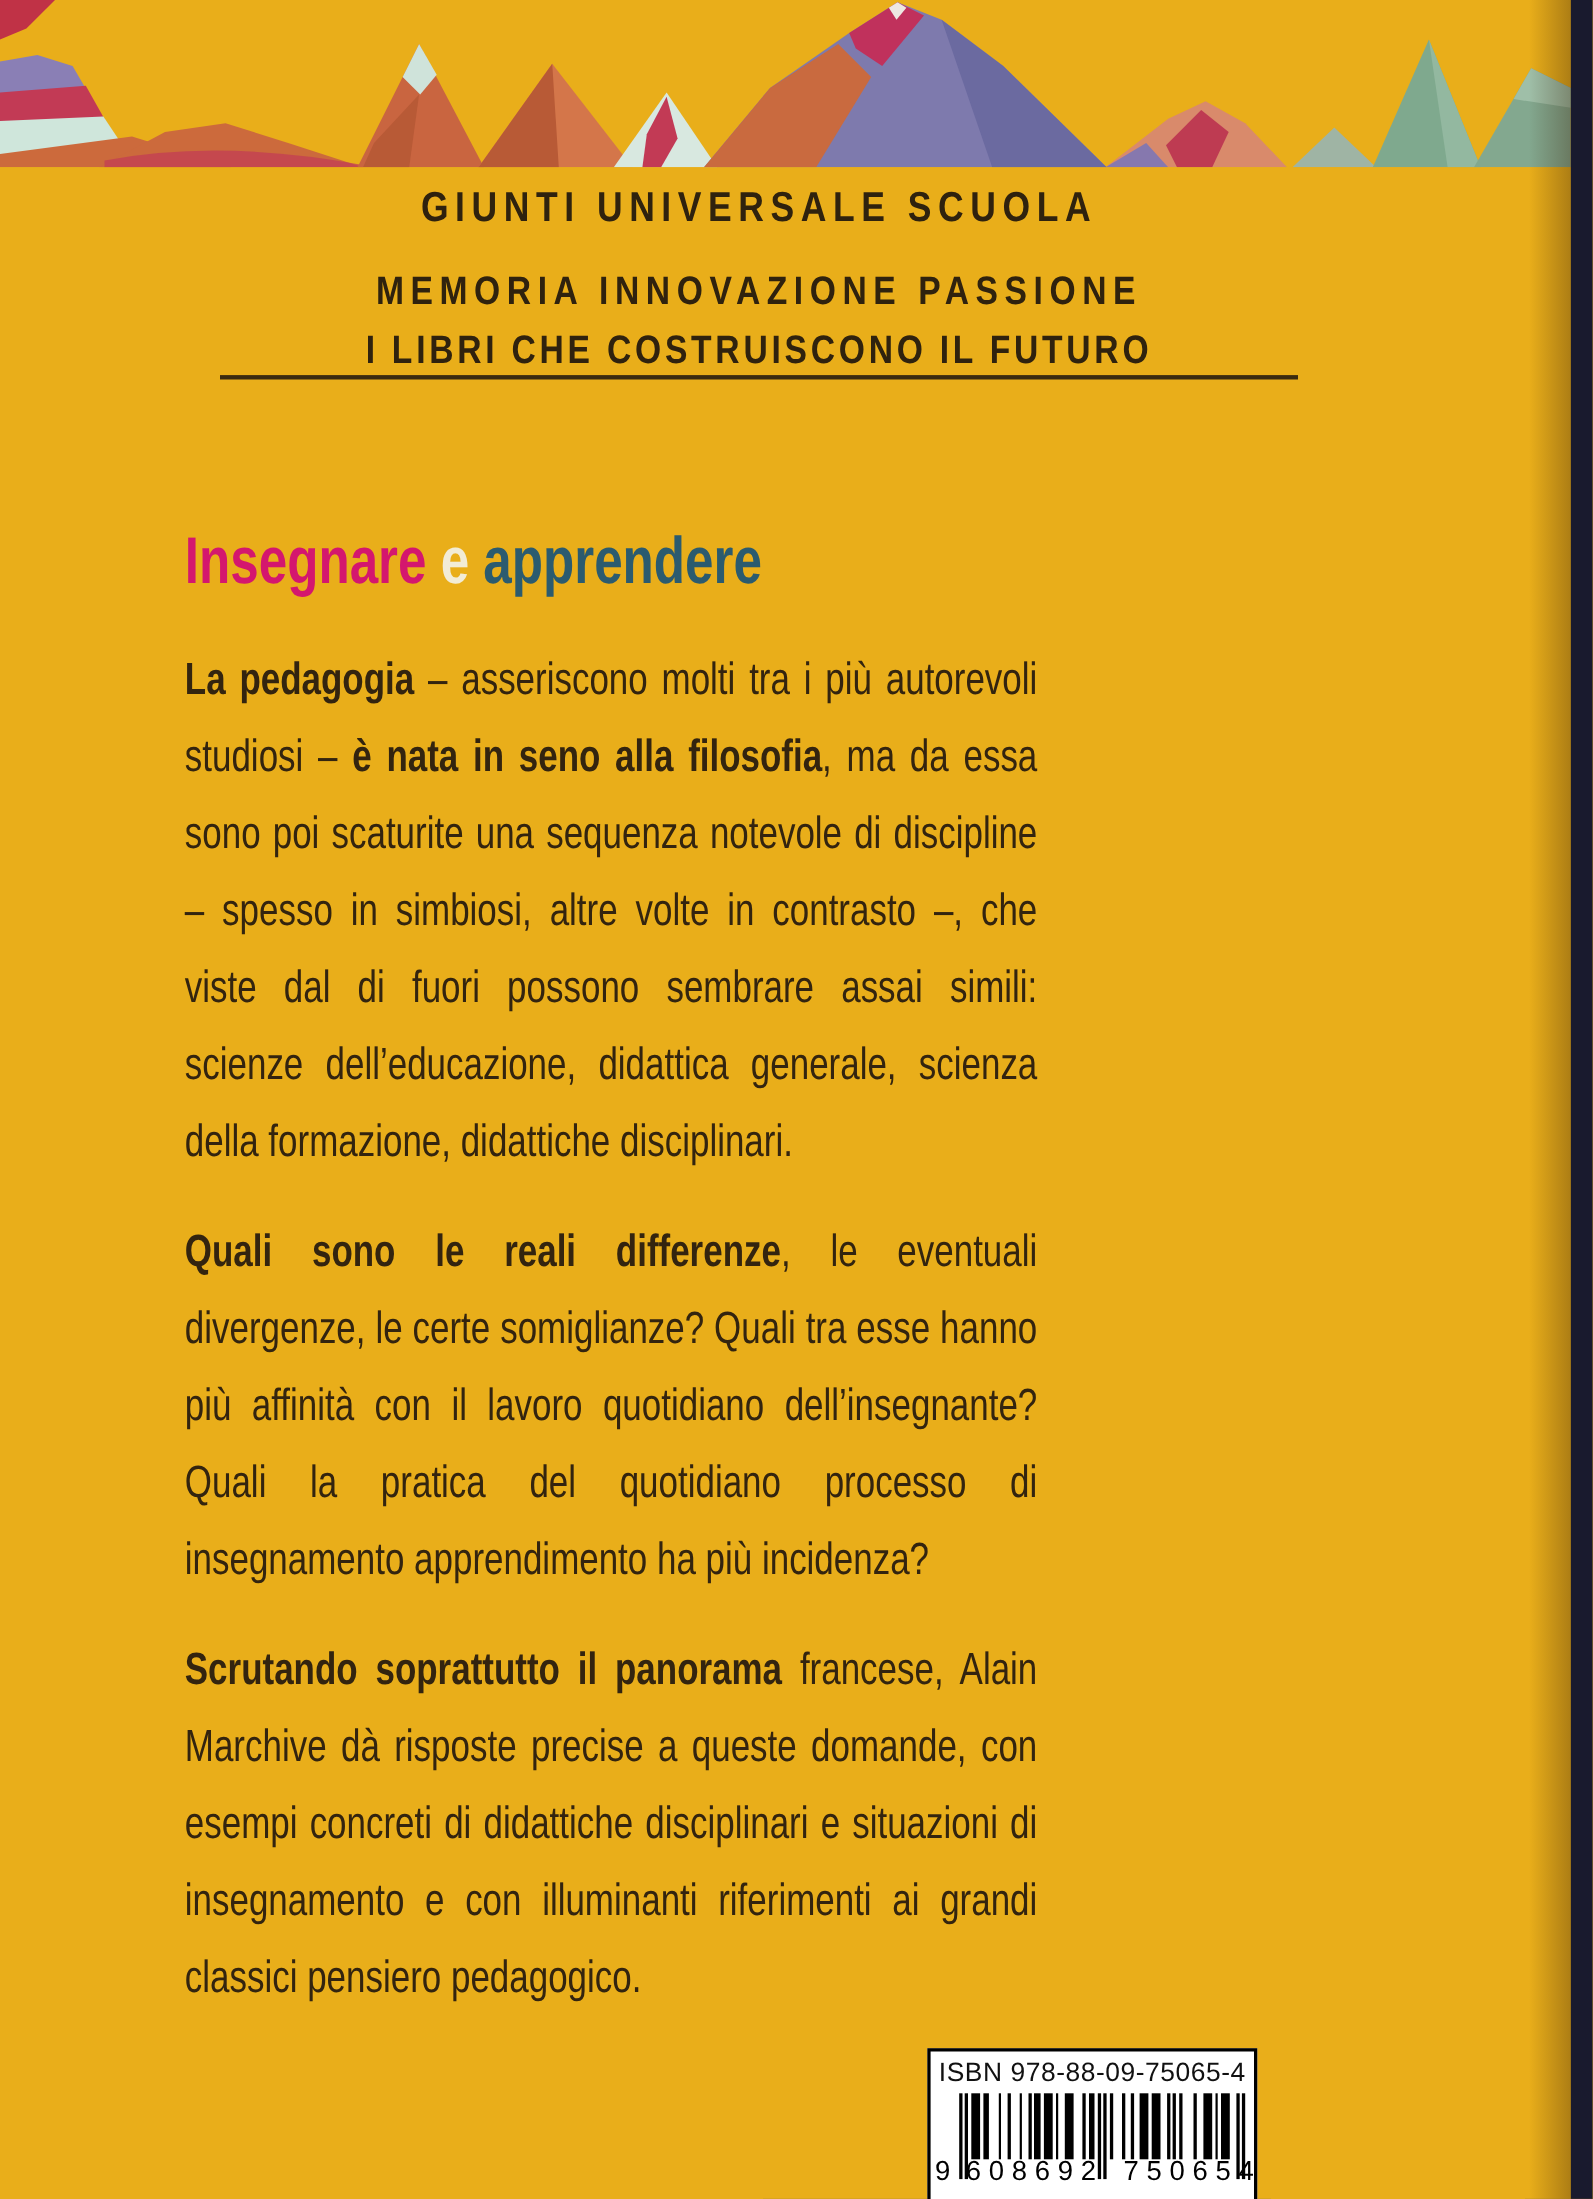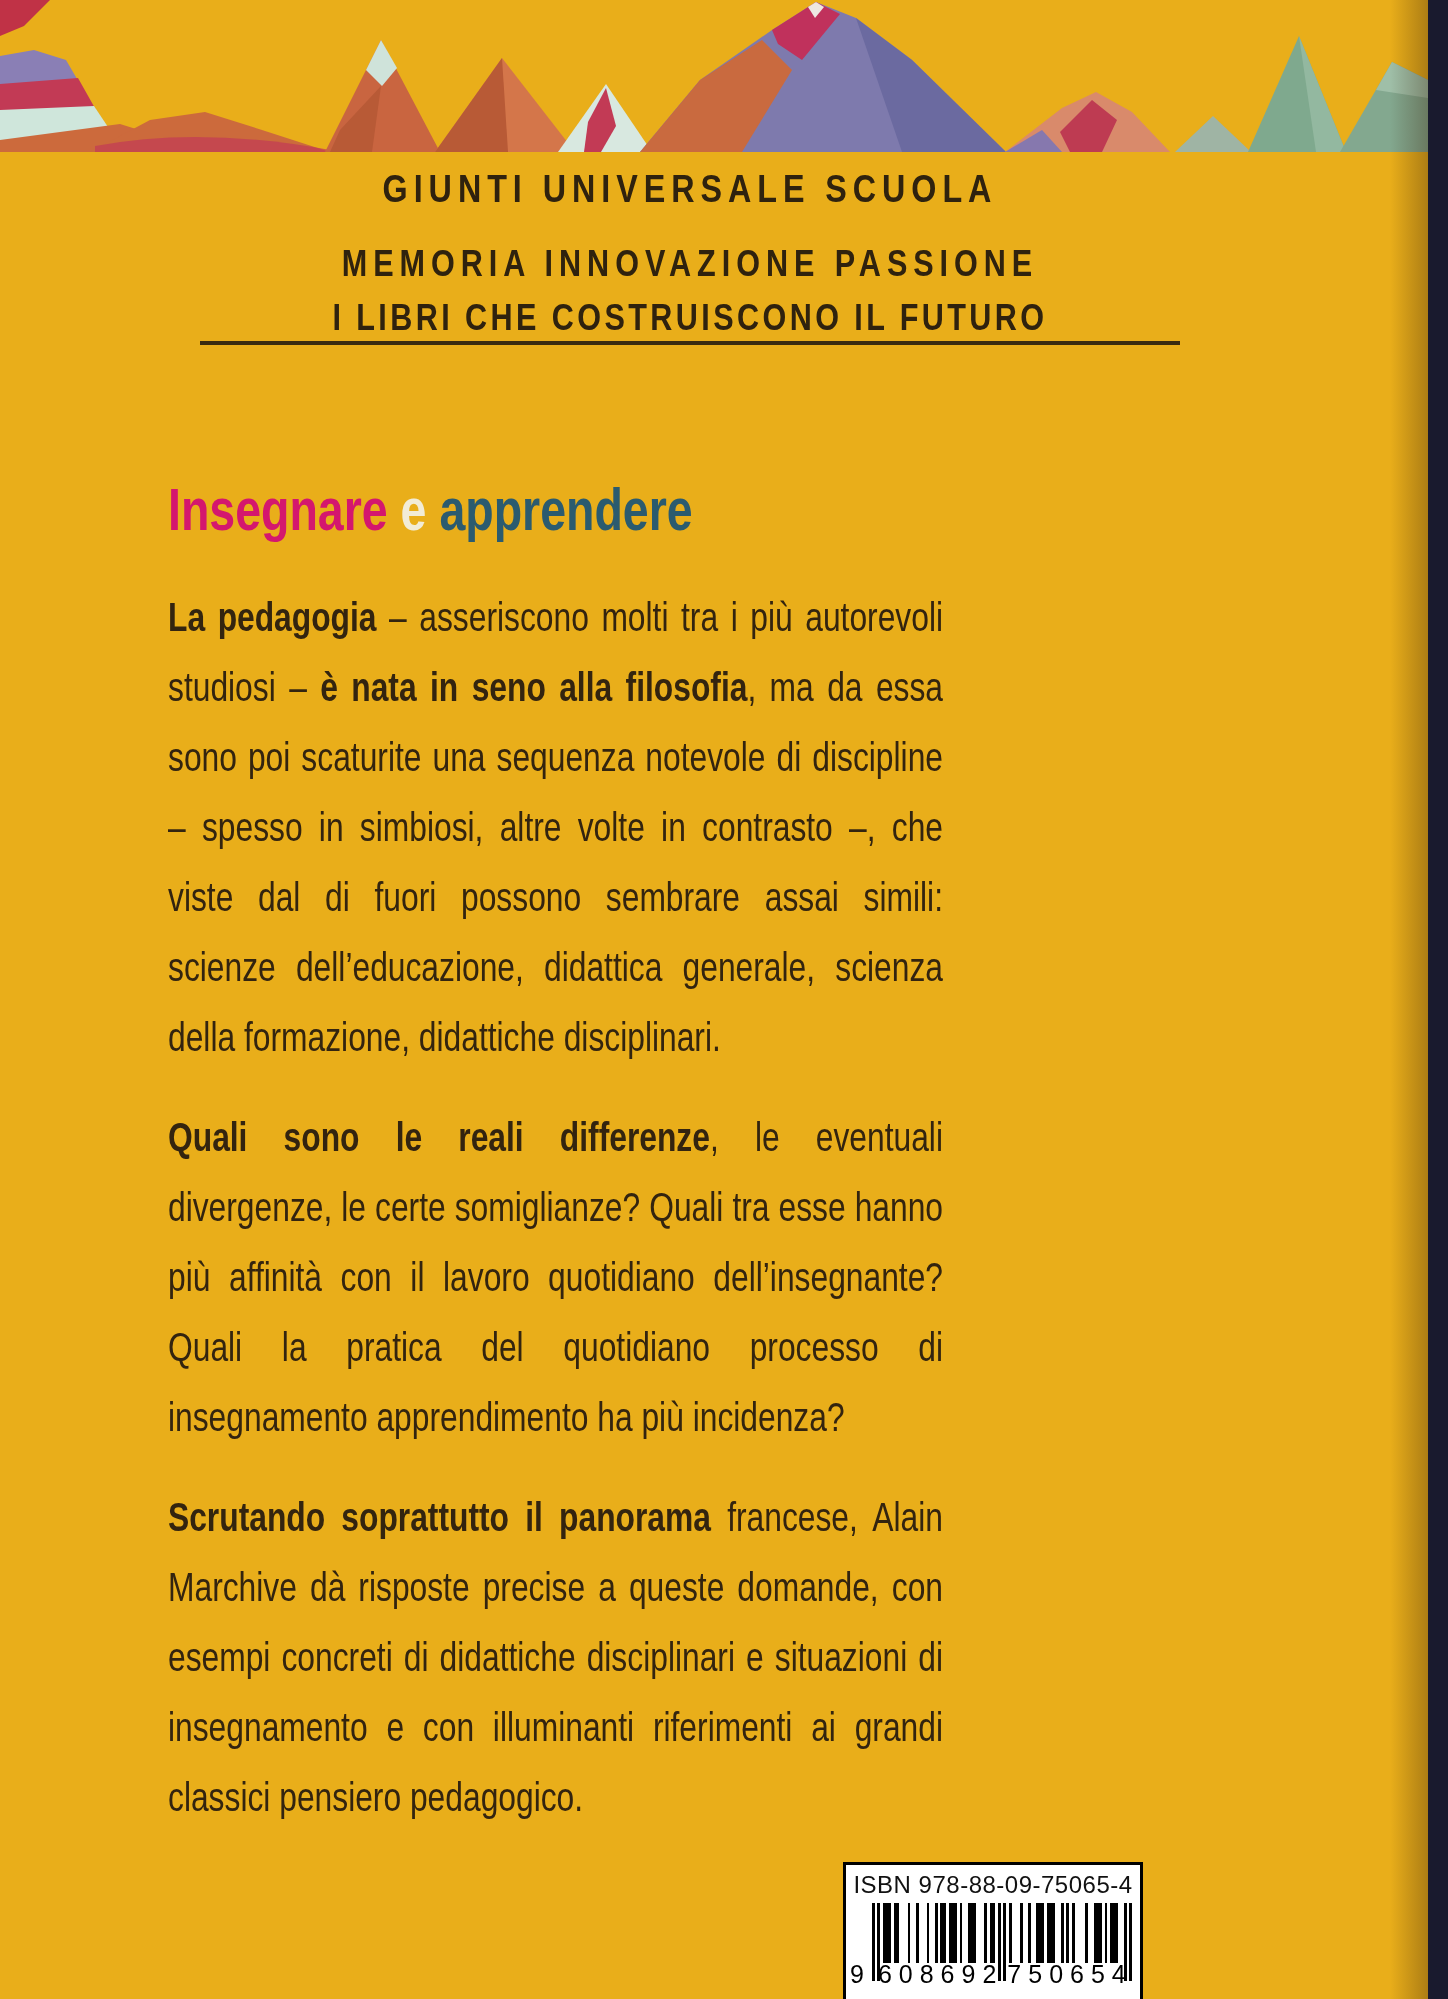--- a/index.html
+++ b/index.html
@@ -61,21 +61,21 @@
   #barcode-bars{position:absolute;left:26px;right:8px;top:38px;height:78px;}
   #barcode-bars .bar{position:absolute;top:0;height:60px;background:#000;}
   #barcode-bars .bar.tall{height:78px;}
   #barcode-digits{
     position:absolute;left:4px;right:8px;top:96px;height:28px;
     display:flex;align-items:flex-end;
     font-size:25px;color:#000;font-family:"Liberation Sans",sans-serif;
   }
   #barcode-digits .d9{margin-right:14px;}
   #barcode-digits .grp{letter-spacing:7px;}
-  #barcode-digits .grp2{margin-left:4px;}
+  #barcode-digits .grp2{margin-left:18px;}
 </style>
 </head>
 <body>
 
 <div id="page">
 
   <svg id="art" viewBox="0 0 1428 152" preserveAspectRatio="none" aria-hidden="true">
 
     <polygon points="0,0 50,0 24,26 0,36" fill="#C03246"></polygon>
 

